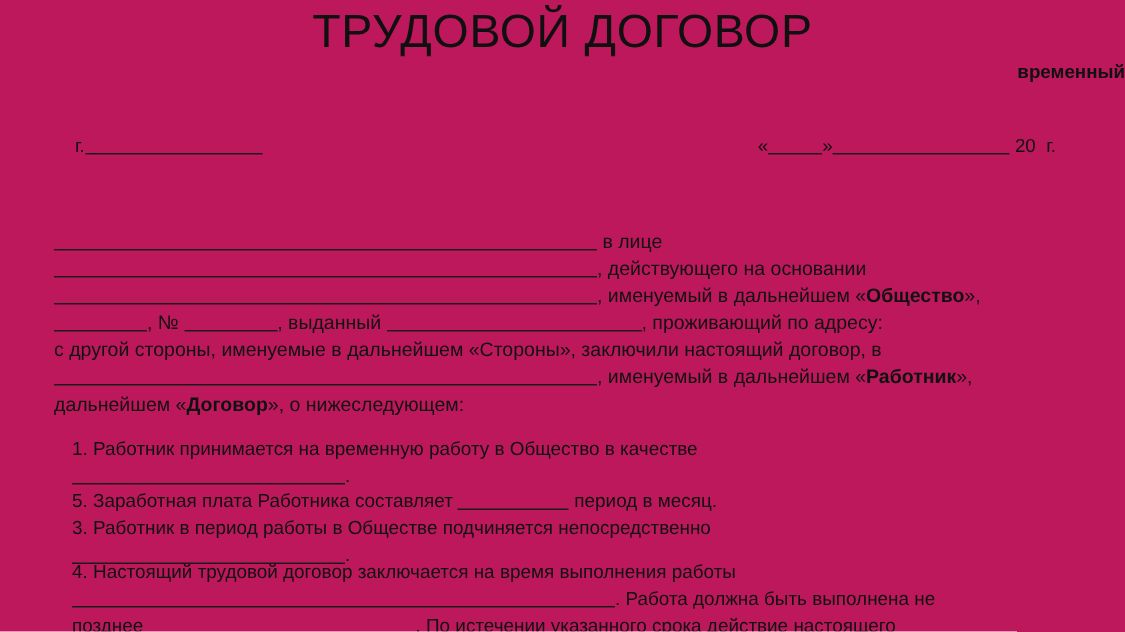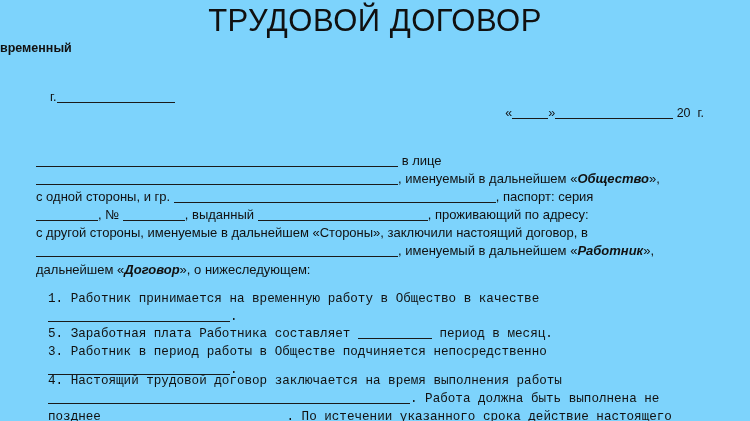--- a/index.html
+++ b/index.html
@@ -5,21 +5,21 @@
 <style>
   html, body {
     margin: 0;
     padding: 0;
     background: #ffffff;
   }
   .page {
     position: relative;
     width: 750px;
     height: 421px;
-    background: #7dd3fc;
+    background: #be185d;
     overflow: hidden;
     font-family: "Liberation Sans", "DejaVu Sans", sans-serif;
     color: #111111;
     -webkit-font-smoothing: antialiased;
   }
 
   
   .doc-title {
     position: absolute;
     left: 0;
@@ -31,21 +31,21 @@
     font-weight: 400;
     letter-spacing: 0.5px;
     color: #101010;
     white-space: nowrap;
   }
   .doc-subtitle {
     position: absolute;
     left: 0;
     right: 0;
     top: 41px;
-    text-align: left;
+    text-align: right;
     font-size: 12.5px;
     line-height: 15px;
     font-weight: 700;
     color: #111111;
   }
 
   
   .placedate-row {
     position: absolute;
     left: 48px;
@@ -57,21 +57,21 @@
   }
   .place-group {
     position: absolute;
     left: 2px;
     top: 0;
     white-space: nowrap;
   }
   .date-group {
     position: absolute;
     right: 22px;
-    top: 16px;
+    top: 0;
     white-space: nowrap;
   }
 
   
   .body-block {
     position: absolute;
     left: 36px;
     right: 18px;
     top: 152px;
     font-size: 13px;
@@ -96,31 +96,31 @@
   .blank.w-mon  { width: 118px; }
   .blank.w-top  { width: 362px; }
   .blank.w-citz { width: 322px; }
   .blank.w-issued { width: 170px; }
   .blank.w-addr { width: 362px; }
   .blank.w-pos  { width: 182px; }
   .blank.w-chief { width: 182px; }
   .blank.w-work { width: 362px; }
   .blank.w-date4 { width: 178px; }
 
-  b { font-weight: 700; font-style: italic; }
+  b { font-weight: 700; }
 
   .clauses {
     position: absolute;
     left: 48px;
     right: 18px;
     top: 290px;
     font-size: 12.6px;
     line-height: 18.1px;
   }
-  .clause-line { white-space: nowrap; height: 18.1px; font-family: Liberation Mono, monospace; }
+  .clause-line { white-space: nowrap; height: 18.1px; }
   .gap-line { height: 17px; }
 
   .clause4 {
     position: absolute;
     left: 48px;
     right: 18px;
     top: 372px;
     font-size: 12.6px;
     line-height: 18.1px;
   }
@@ -135,24 +135,24 @@
 
   <div class="placedate-row">
     <span class="place-group"><span>г.</span><span class="blank w-city"></span></span>
     <span class="date-group"><span>«</span><span class="blank w-day"></span><span>»</span><span class="blank w-mon"></span>&nbsp;<span>20</span>&nbsp;&nbsp;<span>г.</span></span>
   </div>
 
   <div class="body-block">
 
     <div class="ln"><span class="blank w-top"></span> <span>в лице</span></div>
 
+    <div class="ln"><span class="blank w-top"></span><span>, действующего на основании</span></div>
 
     <div class="ln"><span class="blank w-top"></span><span>, именуемый в дальнейшем «</span><b>Общество</b><span>»,</span></div>
 
-    <div class="ln"><span>с одной стороны, и гр.</span> <span class="blank w-citz"></span><span>, паспорт: серия</span></div>
 
     <div class="ln"><span class="blank xs"></span><span>, №</span> <span class="blank xs"></span><span>, выданный</span> <span class="blank w-issued"></span><span>, проживающий по адресу:</span></div>
 
     <div class="ln">с другой стороны, именуемые в дальнейшем «Стороны», заключили настоящий договор, в</div>
 
     <div class="ln"><span class="blank w-addr"></span><span>, именуемый в дальнейшем «</span><b>Работник</b><span>»,</span></div>
 
     <div class="ln"><span>дальнейшем «</span><b>Договор</b><span>», о нижеследующем:</span></div>
 
   </div>

